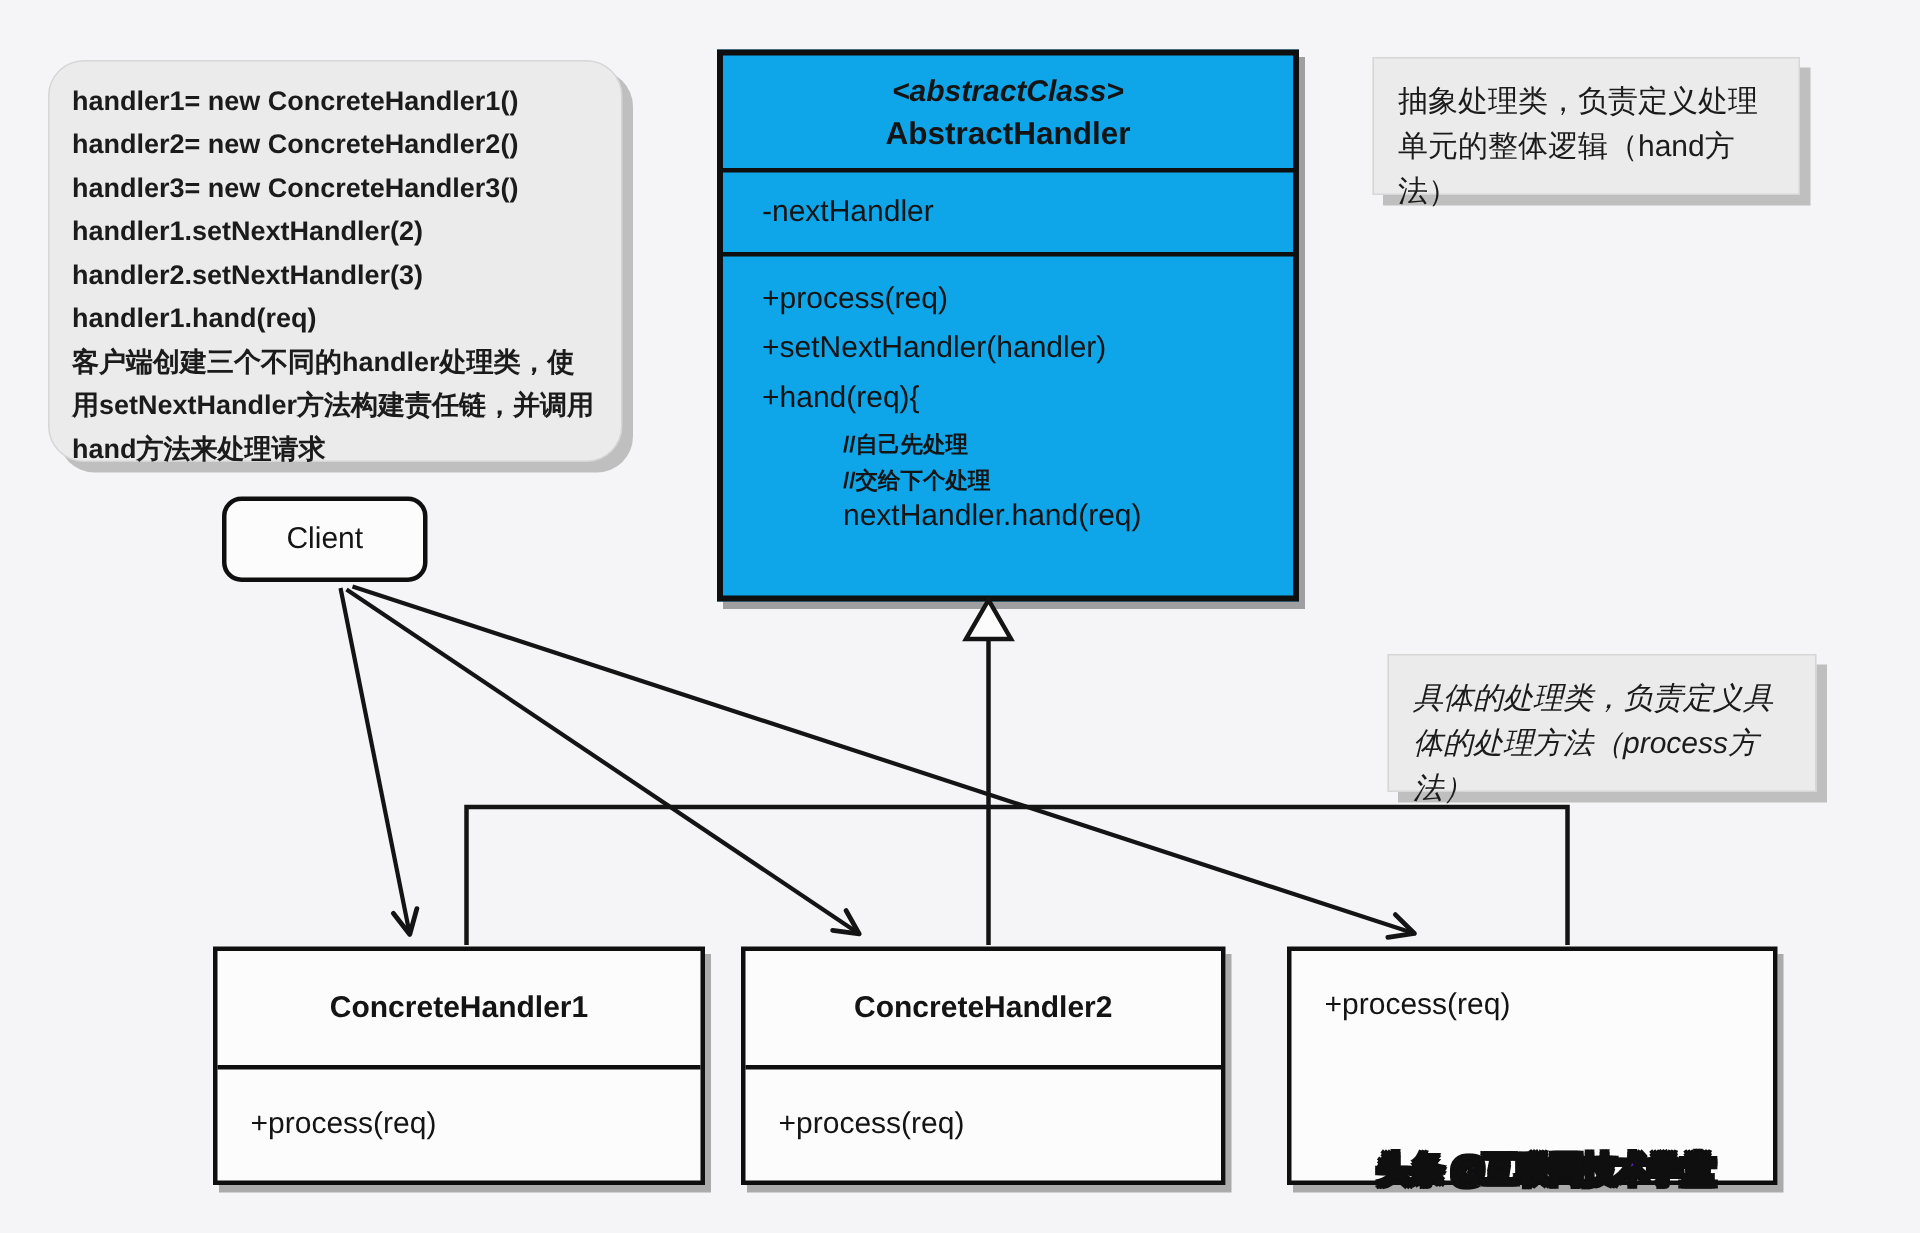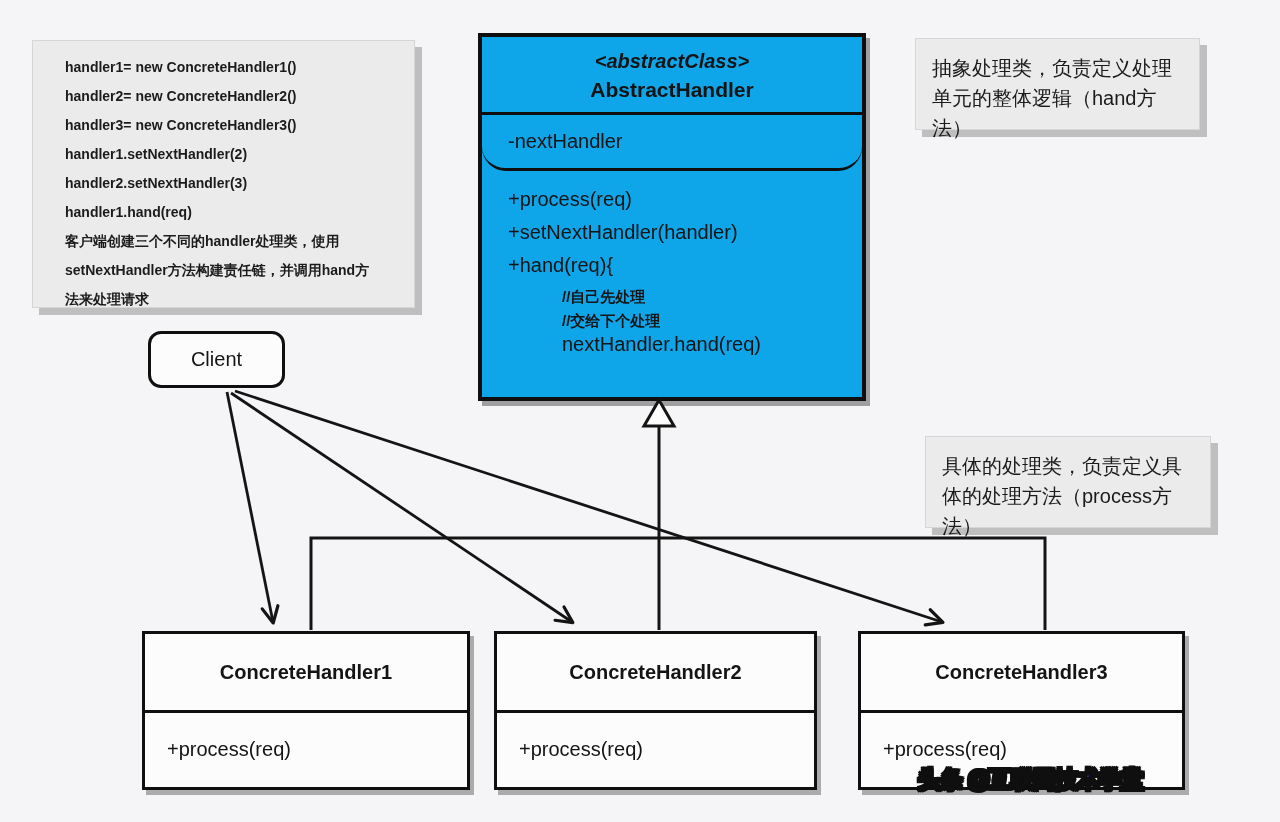--- a/index.html
+++ b/index.html
@@ -19,54 +19,54 @@
   .note{
     position:absolute;
     background:#ebebeb;
     border:1px solid #d6d6d6;
     box-shadow:7px 7px 0 rgba(0,0,0,.22);
     color:#1b1b1b;
     box-sizing:border-box;
   }
   .code-note{
     left:32px;top:40px;width:383px;height:268px;
-    padding:12px 32px;
+    padding:12px 15px;
     font-weight:700;
-    font-size:14px;line-height:29px;
+    font-size:18px;line-height:29px;border-radius:24px;
   }
   .code-note .code-line{white-space:nowrap;}
   .code-note .note-desc{font-weight:700;}
   .note-right{
     font-size:20px;line-height:30px;
     padding:14px 16px;
     font-weight:400;
   }
   .note-abstract{left:915px;top:38px;width:285px;height:92px;}
-  .note-concrete{left:925px;top:436px;width:286px;height:92px;}
+  .note-concrete{left:925px;top:436px;width:286px;height:92px;font-style:italic;}
 
   
   .abs-box{
     position:absolute;
     left:478px;top:33px;width:388px;height:368px;
     border:4px solid #0f0f0f;
     background:#0ea5e9;
     box-shadow:4px 5px 0 rgba(0,0,0,.35);
     box-sizing:border-box;
   }
   .abs-header{
     border-bottom:3px solid #0f0f0f;
     text-align:center;
     padding-top:11px;height:64px;
   }
   .abs-stereotype{font-size:20px;font-weight:700;font-style:italic;line-height:27px;}
   .abs-name{font-size:21px;font-weight:700;line-height:30px;}
   .abs-attrs{
     border-bottom:3px solid #0f0f0f;
     height:53px;display:flex;align-items:center;
-    padding-left:26px;font-size:20px;border-radius:24px;
+    padding-left:26px;font-size:20px;
   }
   .abs-methods{padding:12px 0 0 26px;}
   .m-line{font-size:20px;line-height:33px;white-space:nowrap;}
   .m-comment{
     font-size:15px;line-height:19px;font-weight:700;
     margin-left:54px;margin-top:5px;white-space:nowrap;
   }
   .m-body{font-size:20px;line-height:29px;margin-left:54px;white-space:nowrap;}
 
   .client-box{
@@ -157,21 +157,20 @@
 
   <div class="cbox cbox-1">
     <div class="cb-header">ConcreteHandler1</div>
     <div class="cb-body">+process(req)</div>
   </div>
   <div class="cbox cbox-2">
     <div class="cb-header">ConcreteHandler2</div>
     <div class="cb-body">+process(req)</div>
   </div>
   <div class="cbox cbox-3">
-    <div class="cb-header">ConcreteHandler3</div>
     <div class="cb-body">+process(req)</div>
   </div>
 
   <svg id="wires" viewBox="0 0 1280 822" xmlns="http://www.w3.org/2000/svg">
     <defs>
       <marker id="vArrow" viewBox="0 0 22 22" refX="18" refY="11" markerWidth="22" markerHeight="22" markerUnits="userSpaceOnUse" orient="auto">
         <path d="M3,3 L19,11 L3,19" fill="none" stroke="#141414" stroke-width="3.2" stroke-linecap="round" stroke-linejoin="round"></path>
       </marker>
     </defs>
 

